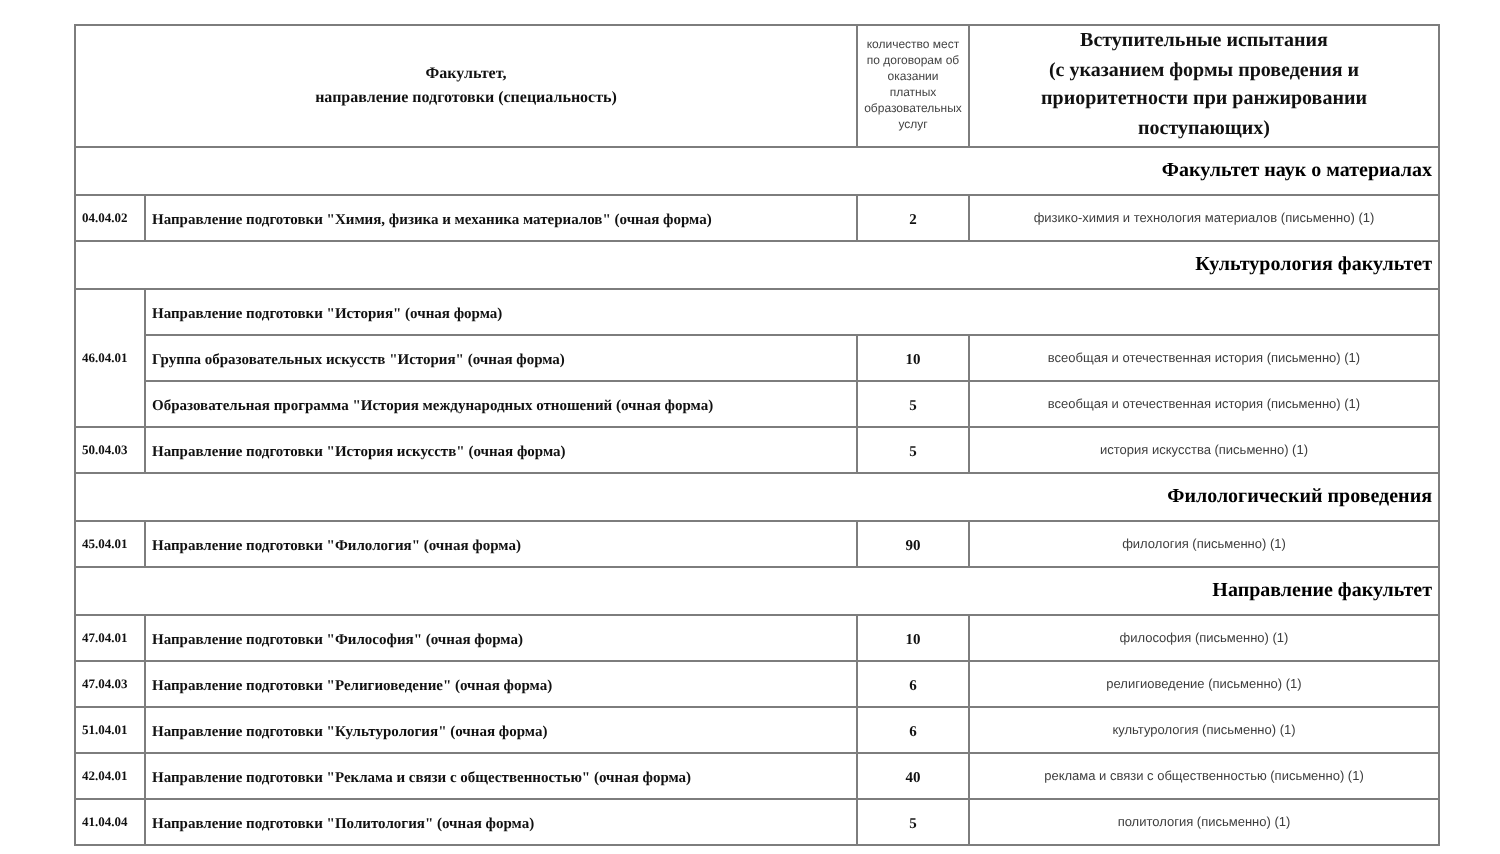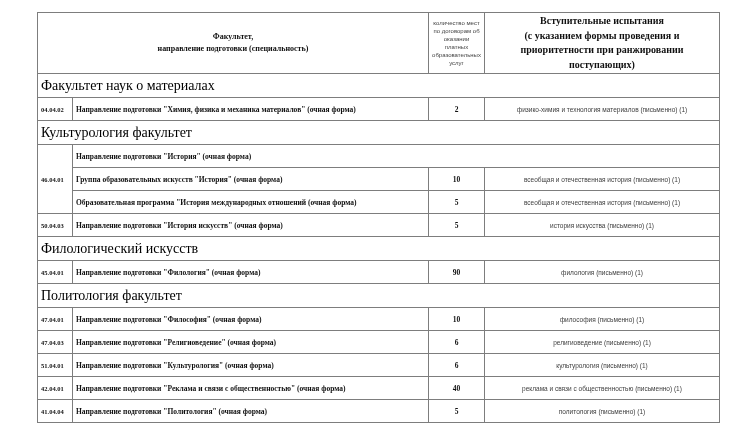--- a/index.html
+++ b/index.html
@@ -60,24 +60,24 @@
     font-weight: bold;
     font-size: 10px;
     line-height: 1.45;
     color: #111;
     text-align: center;
     white-space: pre-line;
   }
   
   td.faculty {
     height: 21px;
-    font-weight: normal;
-    font-size: 14px;
+    font-weight: bold;
+    font-size: 10px;
     color: #000;
-    text-align: left;
+    text-align: right;
     padding-left: 4px;
   }
   tr.program-row { height: 23px; }
   td.code {
     font-weight: bold;
     font-size: 6.5px;
     color: #111;
     text-align: left;
     padding-left: 3px;
   }
@@ -151,30 +151,30 @@
           <td class="places">5</td>
           <td class="exam">всеобщая и отечественная история (письменно) (1)</td>
         </tr>
         <tr class="program-row">
           <td class="code">50.04.03</td>
           <td class="name">Направление подготовки "История искусств" (очная форма)</td>
           <td class="places">5</td>
           <td class="exam">история искусства (письменно) (1)</td>
         </tr>
         <tr class="faculty-row">
-          <td class="faculty" colspan="4">Филологический искусств</td>
+          <td class="faculty" colspan="4">Филологический проведения</td>
         </tr>
         <tr class="program-row">
           <td class="code">45.04.01</td>
           <td class="name">Направление подготовки "Филология" (очная форма)</td>
           <td class="places">90</td>
           <td class="exam">филология (письменно) (1)</td>
         </tr>
         <tr class="faculty-row">
-          <td class="faculty" colspan="4">Политология факультет</td>
+          <td class="faculty" colspan="4">Направление факультет</td>
         </tr>
         <tr class="program-row">
           <td class="code">47.04.01</td>
           <td class="name">Направление подготовки "Философия" (очная форма)</td>
           <td class="places">10</td>
           <td class="exam">философия (письменно) (1)</td>
         </tr>
         <tr class="program-row">
           <td class="code">47.04.03</td>
           <td class="name">Направление подготовки "Религиоведение" (очная форма)</td>

